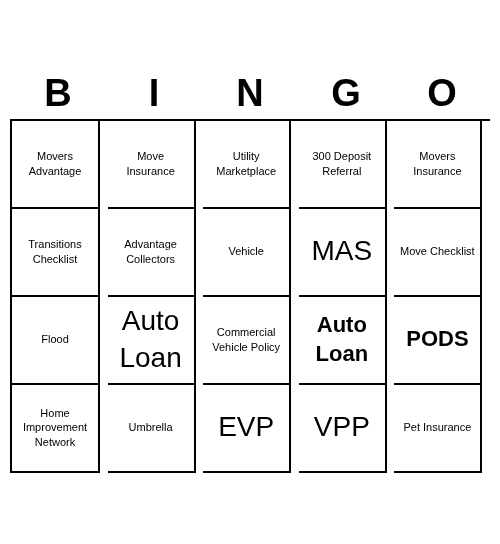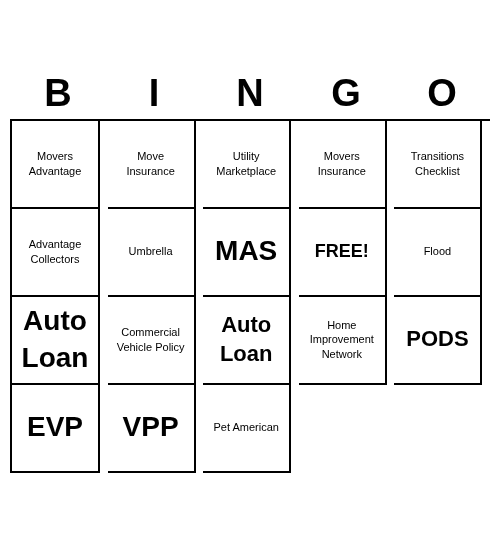--- a/index.html
+++ b/index.html
@@ -62,21 +62,21 @@
       line-height: 1.3;
     }
 
     .bingo-cell.large-text {
       font-size: 22px;
       font-weight: bold;
     }
 
     .bingo-cell.xlarge-text {
       font-size: 28px;
-      font-weight: bold;
+      font-weight: normal;
     }
 
     .bingo-cell.free {
       font-size: 18px;
       font-weight: bold;
     }
   </style>
 </head>
 <body>
 
@@ -85,29 +85,31 @@
   <div class="bingo-letter">B</div>
       <div class="bingo-letter">I</div>
       <div class="bingo-letter">N</div>
       <div class="bingo-letter">G</div>
       <div class="bingo-letter">O</div>
     </div>
   <div class="bingo-grid">
   <div class="bingo-cell">Movers Advantage</div>
       <div class="bingo-cell">Move Insurance</div>
       <div class="bingo-cell">Utility Marketplace</div>
+      <div class="bingo-cell">300 Deposit Referral</div>
       <div class="bingo-cell">Movers Insurance</div>
       <div class="bingo-cell">Transitions Checklist</div>
       <div class="bingo-cell">Advantage Collectors</div>
-      <div class="bingo-cell">Umbrella</div>
+      <div class="bingo-cell">Vehicle</div>
       <div class="bingo-cell xlarge-text">MAS</div>
-      <div class="bingo-cell free">FREE!</div>
+      <div class="bingo-cell">Move Checklist</div>
       <div class="bingo-cell">Flood</div>
       <div class="bingo-cell xlarge-text">Auto Loan</div>
       <div class="bingo-cell">Commercial Vehicle Policy</div>
       <div class="bingo-cell large-text">Auto Loan</div>
+      <div class="bingo-cell large-text">PODS</div>
       <div class="bingo-cell">Home Improvement Network</div>
-      <div class="bingo-cell large-text">PODS</div>
+      <div class="bingo-cell">Umbrella</div>
       <div class="bingo-cell xlarge-text">EVP</div>
       <div class="bingo-cell xlarge-text">VPP</div>
-      <div class="bingo-cell">Pet American</div>
+      <div class="bingo-cell">Pet Insurance</div>
     </div>
 </div>
 
 </body></html>

